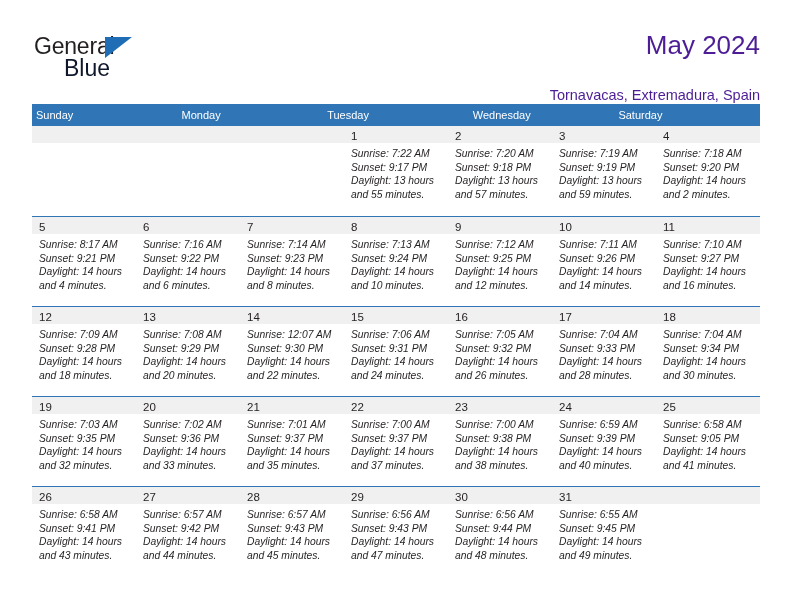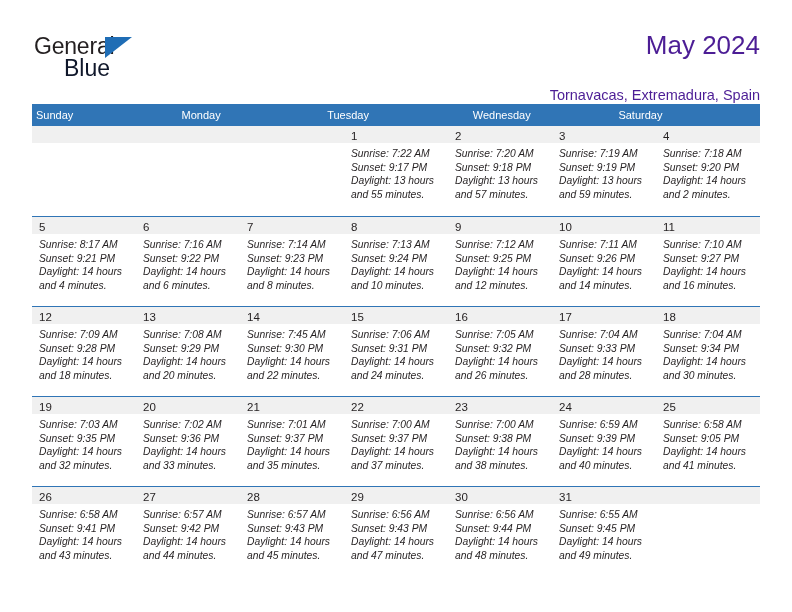--- a/index.html
+++ b/index.html
@@ -316,21 +316,21 @@
             <div class="day-body">
               <div>Sunrise: 7:08 AM</div>
               <div>Sunset: 9:29 PM</div>
               <div>Daylight: 14 hours</div>
               <div>and 20 minutes.</div>
             </div>
           </div>
           <div class="day-cell filled">
             <div class="daynum-strip"><span class="daynum">14</span></div>
             <div class="day-body">
-              <div>Sunrise: 7:45 AM</div>
+              <div>Sunrise: 12:07 AM</div>
               <div>Sunset: 9:30 PM</div>
               <div>Daylight: 14 hours</div>
               <div>and 22 minutes.</div>
             </div>
           </div>
           <div class="day-cell filled">
             <div class="daynum-strip"><span class="daynum">15</span></div>
             <div class="day-body">
               <div>Sunrise: 7:06 AM</div>
               <div>Sunset: 9:31 PM</div>

